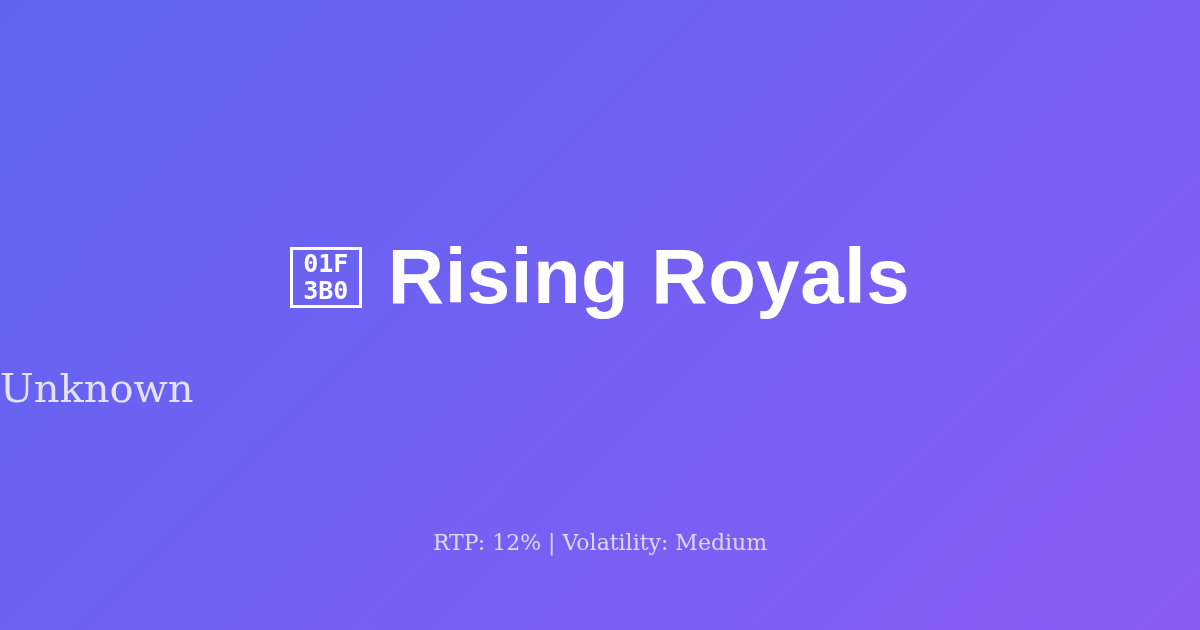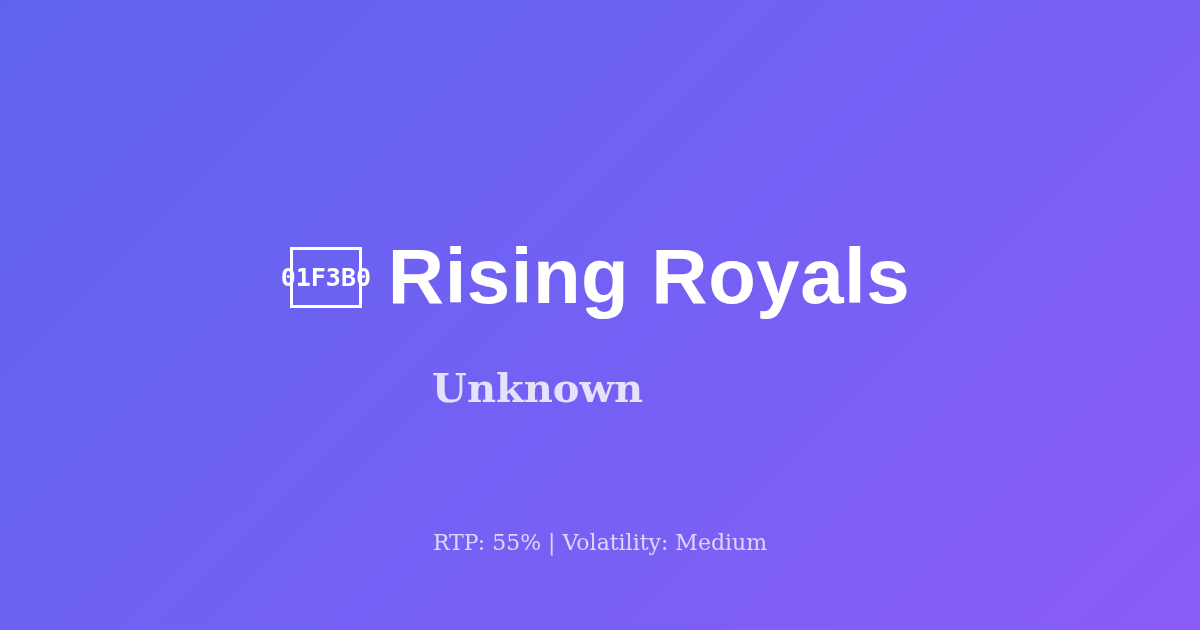--- a/index.html
+++ b/index.html
@@ -39,21 +39,21 @@
     justify-content: center;
     gap: 26px;
   }
 
   
   .tofu {
     width: 72px;
     height: 61px;
     border: 3px solid #ffffff;
     display: flex;
-    flex-direction: row;
+    flex-direction: column;
     align-items: center;
     justify-content: center;
     flex: 0 0 auto;
     line-height: 1;
     margin-top: 2px;
   }
   .tofu span {
     display: block;
     font-family: "DejaVu Sans Mono", "Liberation Mono", monospace;
     font-size: 25px;
@@ -73,23 +73,23 @@
     white-space: nowrap;
     letter-spacing: 0.5px;
   }
 
   
   .subtitle {
     position: absolute;
     left: 0;
     top: 364px;
     width: 1075px;
-    text-align: center;
+    text-align: left;
     font-family: "DejaVu Serif", "Liberation Serif", serif;
-    font-weight: 700;
+    font-weight: 400;
     font-size: 40px;
     line-height: 48px;
     color: rgba(255, 255, 255, 0.82);
     white-space: nowrap;
   }
 
   
   .meta {
     position: absolute;
     left: 0;
@@ -115,15 +115,15 @@
       <span>01F</span>
       <span>3B0</span>
     </div>
 
     <h1 class="title">Rising Royals</h1>
 
   </div>
 
   <div class="subtitle">Unknown</div>
 
-  <div class="meta">RTP: 55% | Volatility: Medium</div>
+  <div class="meta">RTP: 12% | Volatility: Medium</div>
 
 </div>
 
 </body></html>

